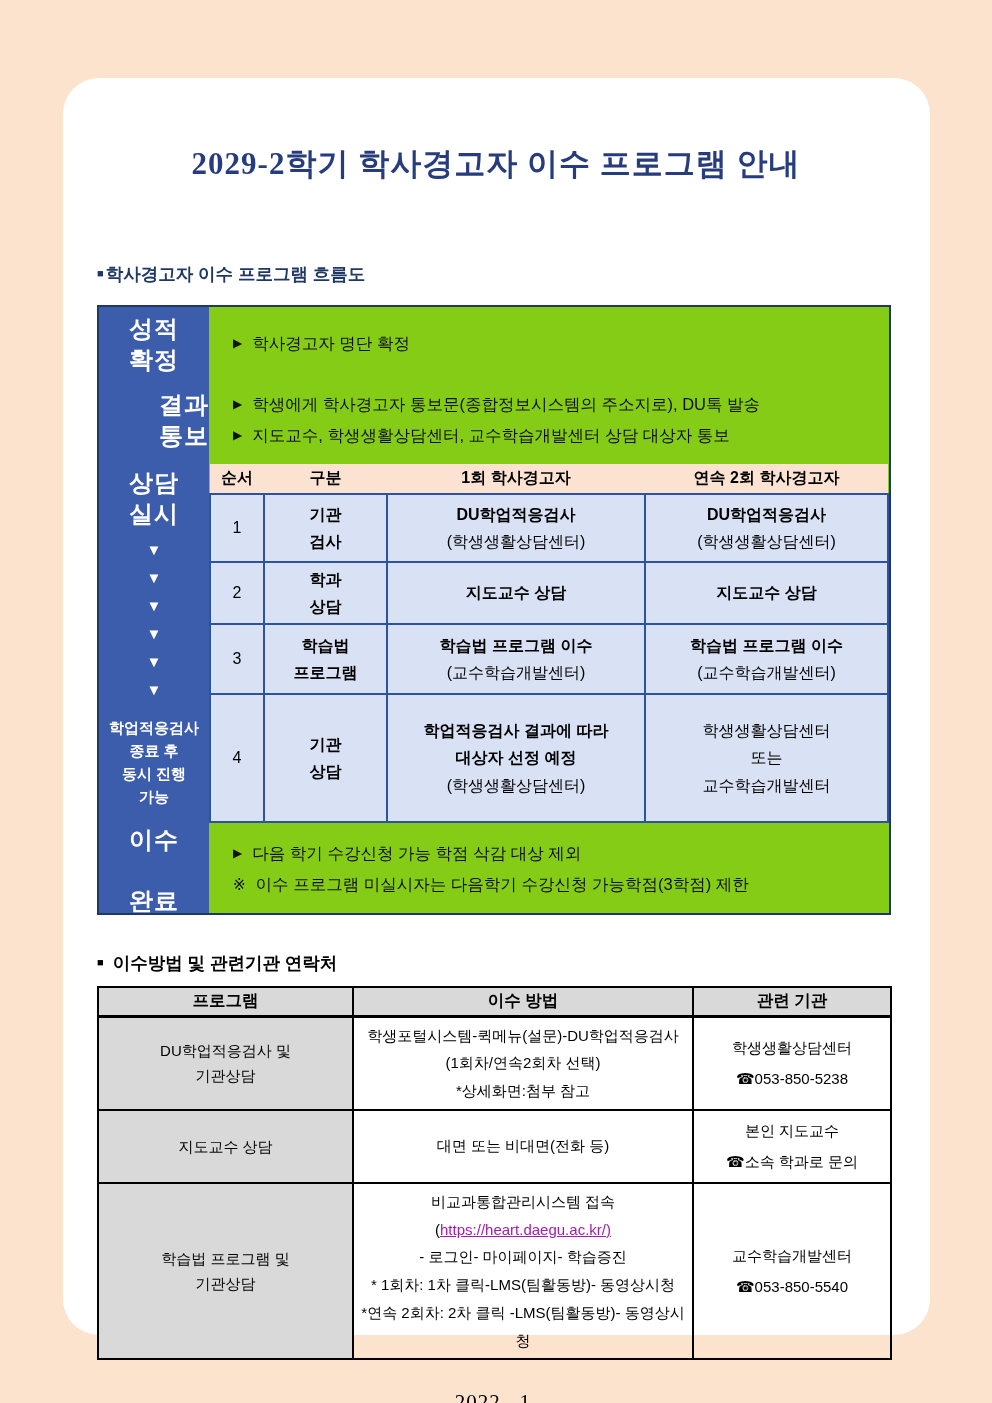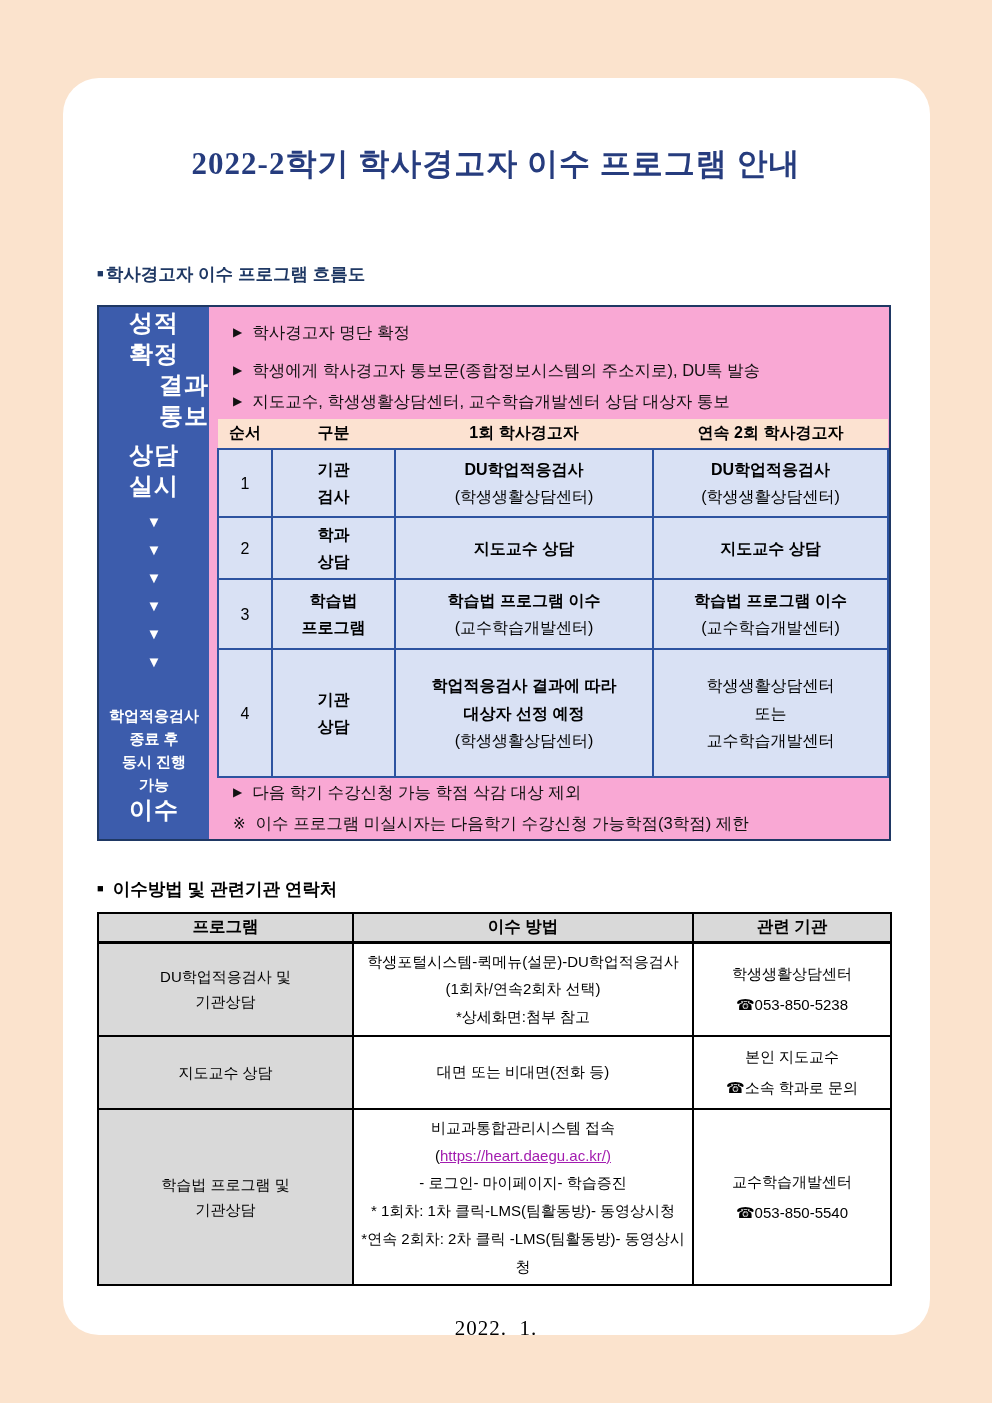--- a/index.html
+++ b/index.html
@@ -25,45 +25,45 @@
   }
 
   .flow-heading {
     margin-top:79px; height:22px;
     color:#1f3864; font-weight:bold; font-size:17.5px;
     display:flex; align-items:center;
   }
   .flow-heading .sq { font-size:11px; margin-right:2px; transform:translateY(-1px); }
 
   .flow-table {
-    margin-top:20px; width:794px; height:536px;
-    border:2px solid #1f3864; display:flex; background:#f9a8d4;
+    margin-top:20px; width:794px; height:610px;
+    border:2px solid #1f3864; display:flex; background:#84cc16;
   }
   .sidebar {
     width:110px; flex:0 0 110px; background:#3c5cac; color:#fff;
     display:flex; flex-direction:column; text-align:center;
   }
   .stage { display:flex; flex-direction:column; align-items:center; justify-content:center; }
   .stage .lbl { font-weight:bold; font-size:24px; line-height:31px; letter-spacing:1px; }
   .stage1 { height:75px; }
   .stage2 { height:78px;align-items:flex-end; }
   .stage3 { height:370px; justify-content:flex-start; padding-top:8px; }
   .stage4 { height:87px;gap:30px; }
   .arrows { margin-top:10px; display:flex; flex-direction:column; gap:7px; }
   .arrow { font-size:15px; line-height:21px; color:#fff; }
-  .stage-note { margin-top:32px; font-size:15px; font-weight:bold; line-height:23px; }
+  .stage-note { margin-top:16px; font-size:15px; font-weight:bold; line-height:23px; }
 
   .flow-content { flex:1; display:flex; flex-direction:column; min-width:0; }
   .c-block {
     display:flex; flex-direction:column; justify-content:center;
     gap:9px; padding-left:24px; font-size:16.5px;
   }
   .c1 { height:75px; }
   .c2 { height:78px; }
-  .c3 { height:370px; padding-left:8px; justify-content:flex-start; gap:0; }
+  .c3 { height:370px; padding-left:0; justify-content:flex-start; gap:0; }
   .c4 { height:87px; }
   .bullet-line { display:flex; align-items:center; gap:10px; white-space:nowrap; }
   .tri { font-size:12px; flex:0 0 auto; transform:translateY(-1px); }
   .refmark { font-size:15px; flex:0 0 auto; }
 
   table { border-collapse:collapse; }
   .inner-table { width:100%; margin-top:5px; table-layout:fixed; }
   .inner-table th {
     background:#fce2d1; height:30px; font-size:16px; font-weight:bold;
     border:none; text-align:center; color:#000;
@@ -109,21 +109,21 @@
     font-family:"Liberation Serif","DejaVu Serif",serif;
     font-size:21px; letter-spacing:1px; white-space:pre; color:#000;
   }
 </style>
 </head>
 <body>
 
 <div class="card">
   <div class="card-content">
 
-    <div class="doc-title">2022-2학기 학사경고자 이수 프로그램 안내</div>
+    <div class="doc-title">2029-2학기 학사경고자 이수 프로그램 안내</div>
 
     <div class="flow-heading">
       <span class="sq">■</span>
       <span>학사경고자 이수 프로그램 흐름도</span>
     </div>
 
     <div class="flow-table">
 
       <div class="sidebar">
         <div class="stage stage1">

